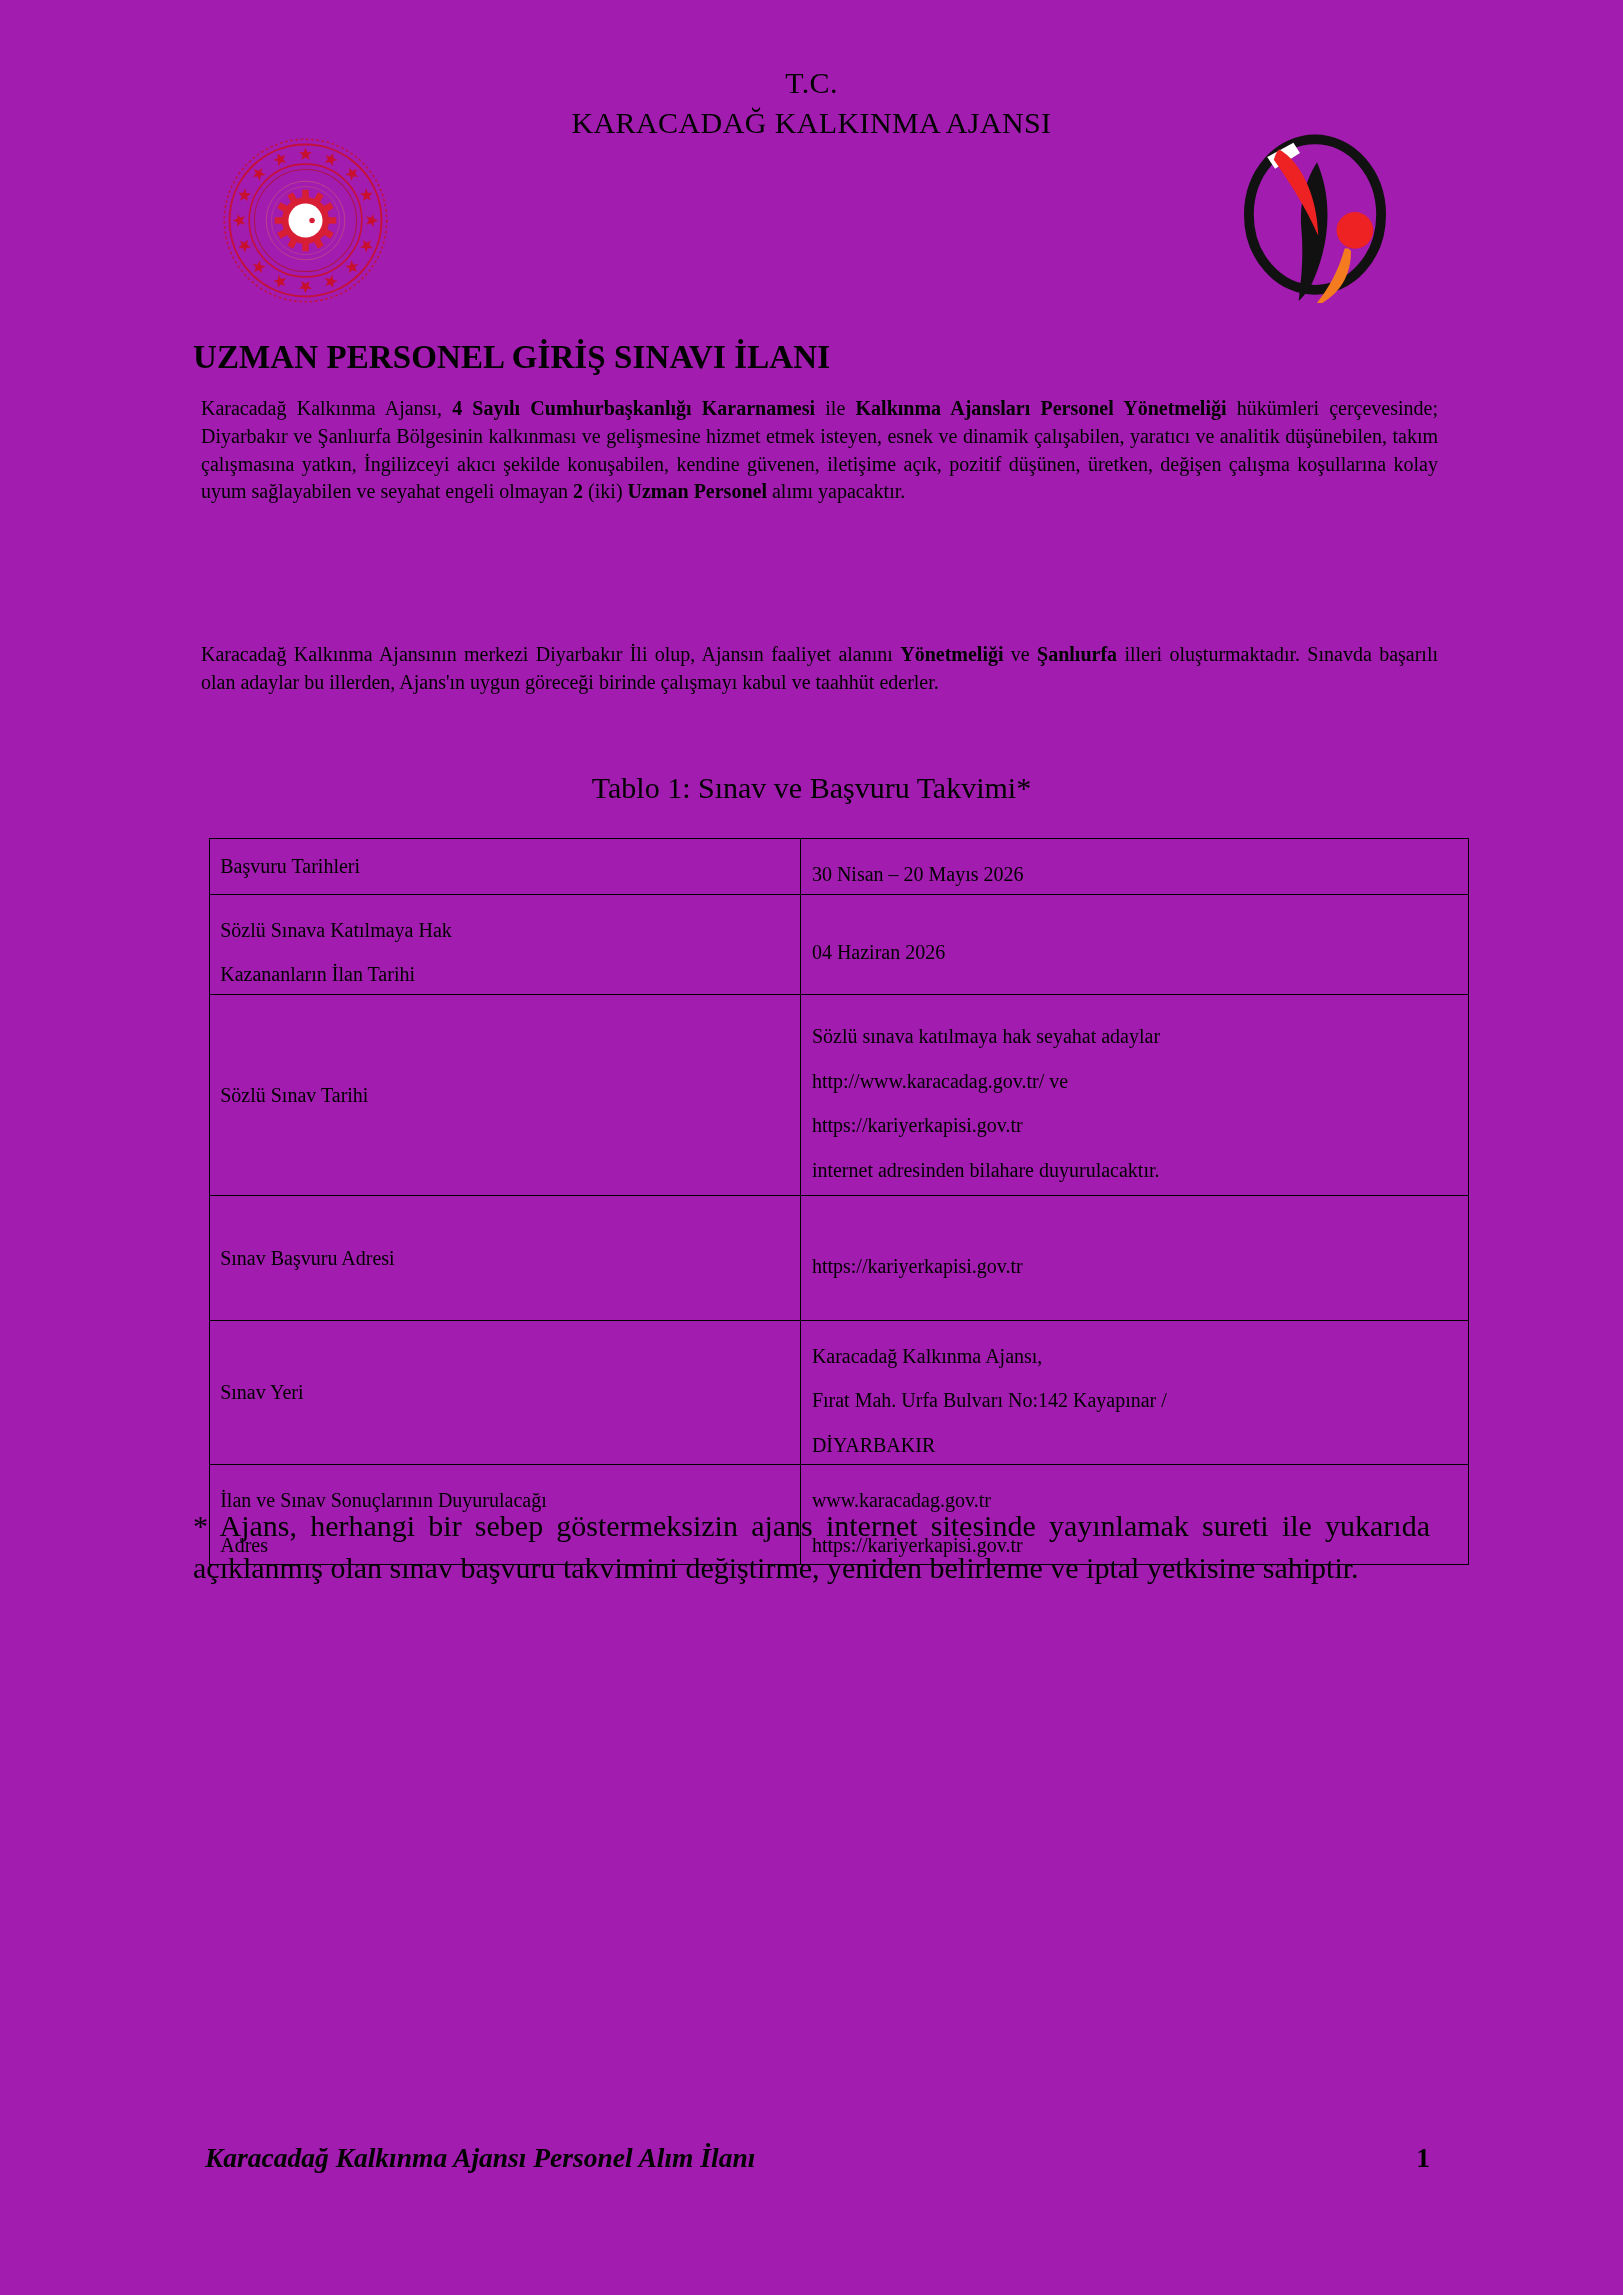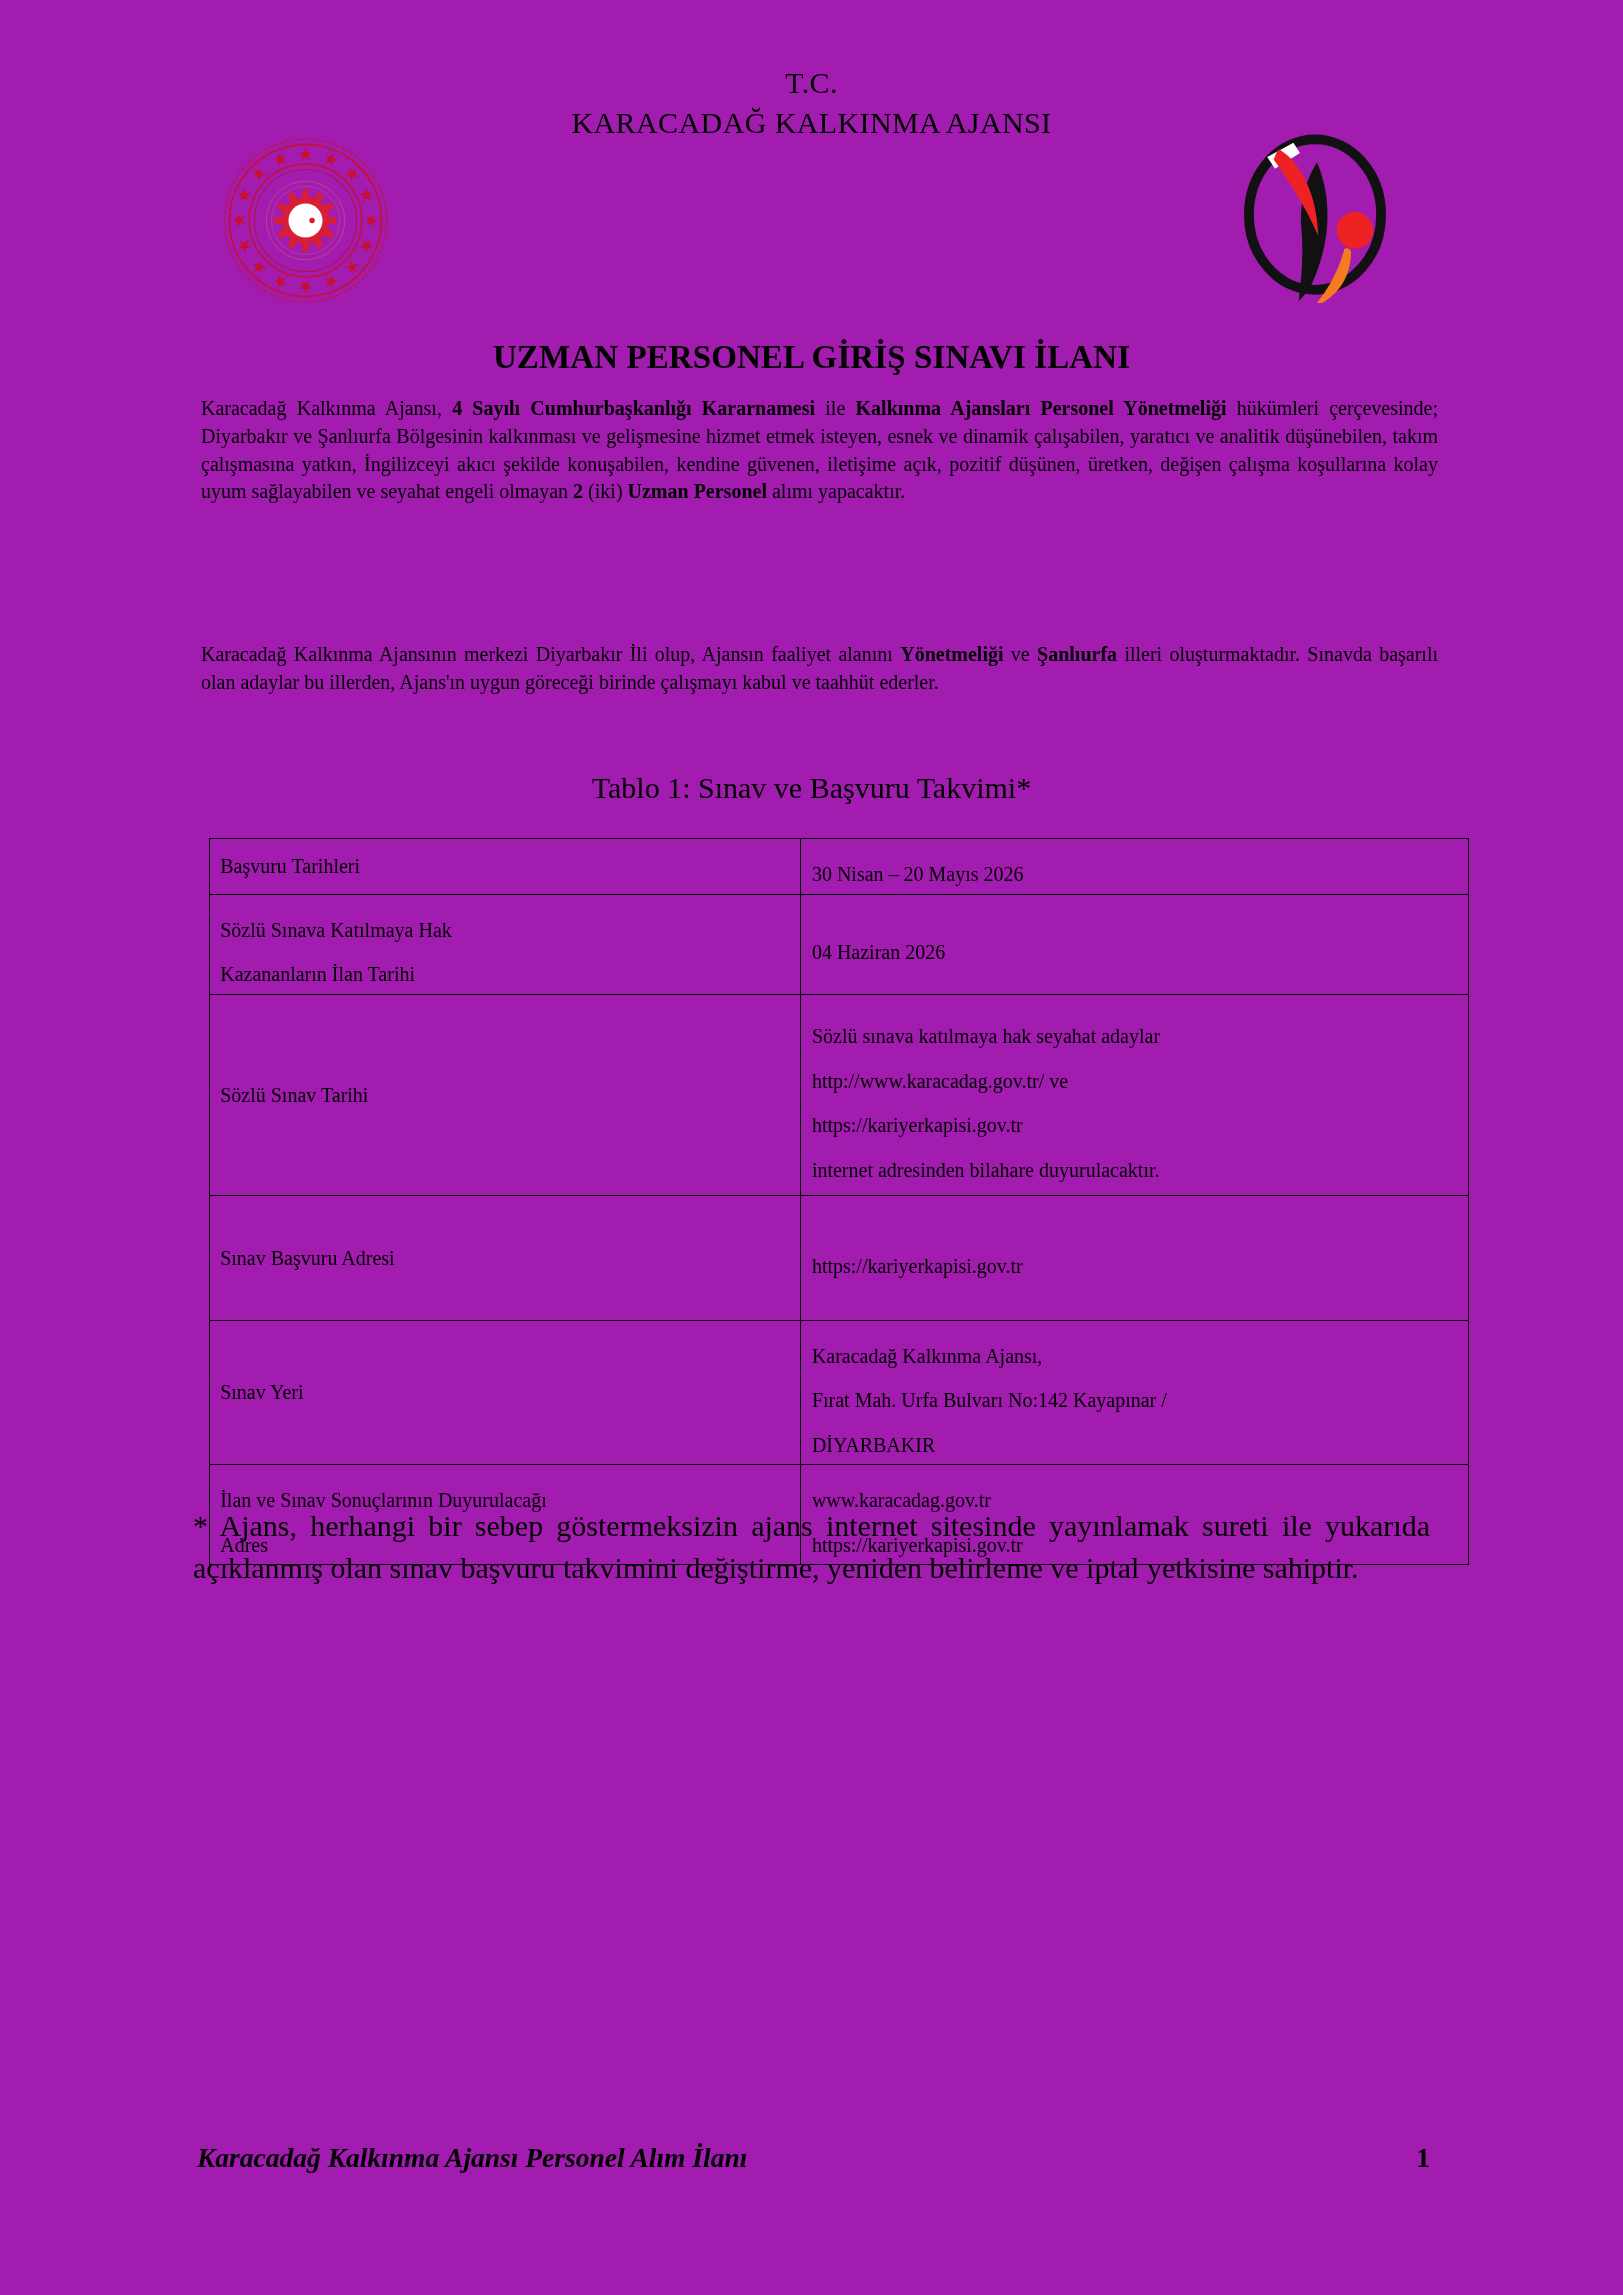--- a/index.html
+++ b/index.html
@@ -62,21 +62,21 @@
   .content {
     position: absolute;
     left: 193px;
     top: 0;
     width: 1237px;
   }
 
   .doc-title {
     margin: 0;
     padding: 0;
-    text-align: center;
+    text-align: left;
     font-weight: bold;
     font-size: 33px;
     line-height: 1.2;
     position: absolute;
     top: 338px;
     width: 1237px;
     letter-spacing: 0.1px;
   }
 
   p.para {
@@ -145,21 +145,21 @@
   
   .page-footer {
     position: absolute;
     left: 193px;
     top: 2141px;
     width: 1237px;
     height: 39px;
   }
   .footer-text {
     position: absolute;
-    left: 4px;
+    left: 12px;
     top: 0;
     font-style: italic;
     font-weight: bold;
     font-size: 27.5px;
     line-height: 1.2;
   }
   .footer-page-num {
     position: absolute;
     right: 0;
     top: 0;

